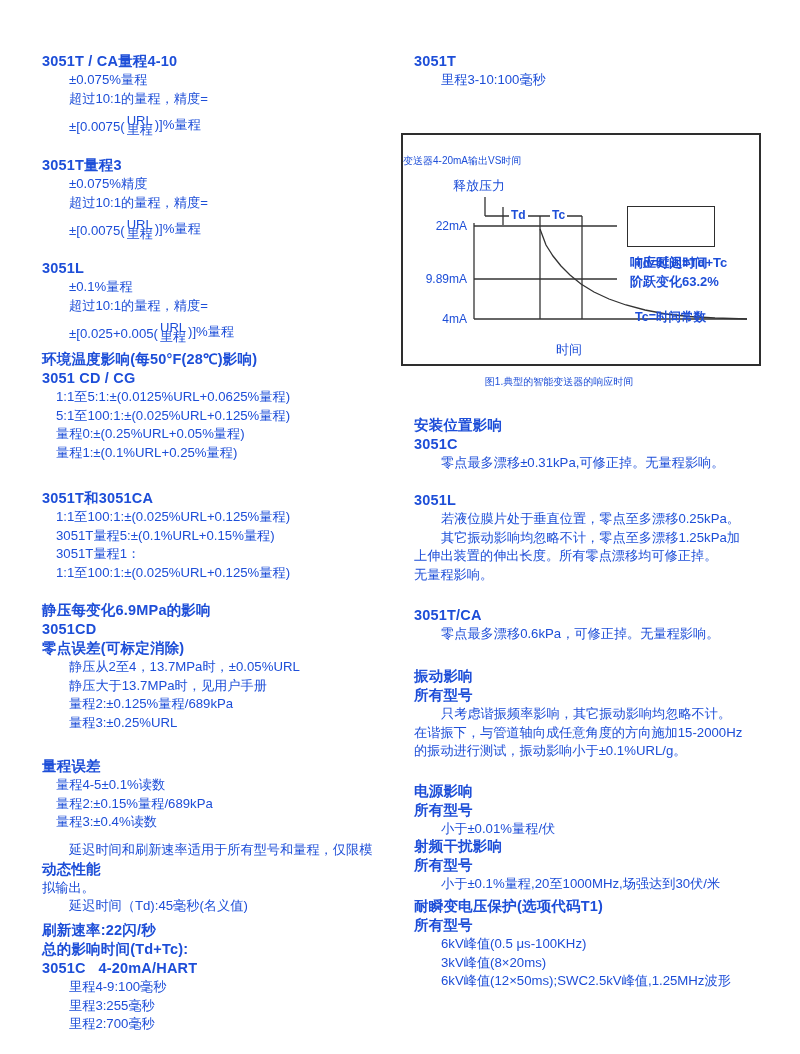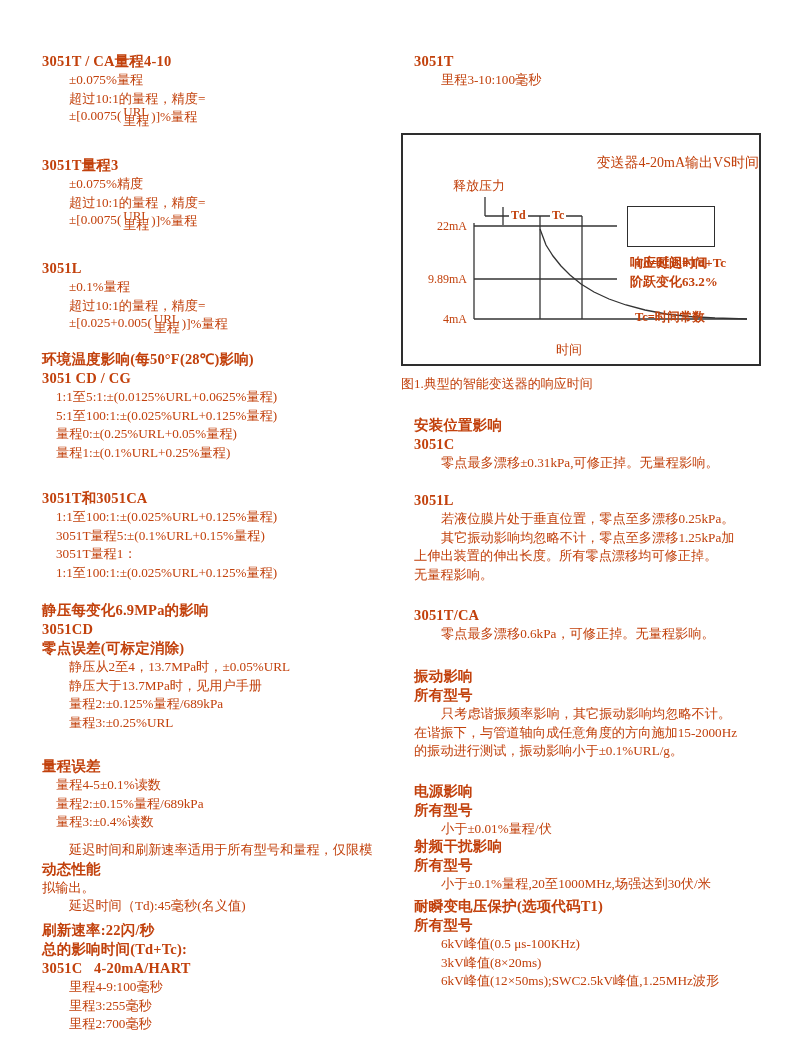--- a/index.html
+++ b/index.html
@@ -1,40 +1,40 @@
 <!DOCTYPE html>
 <html><head>
 <meta charset="utf-8">
 <style>
   html,body{margin:0;padding:0;background:#fff;}
   .page{position:relative;width:800px;height:1054px;background:#ffffff;overflow:hidden;
-        font-family:Liberation Serif, serif;color:#c2410c;}
+        font-family:Liberation Sans, sans-serif;color:#1d4ed8;}
   .col{position:absolute;top:0;}
   .sec{position:absolute;left:0;width:376px;}
   .blk{white-space:pre;}
   .h{font-weight:bold;font-size:14.5px;line-height:19px;letter-spacing:.2px;}
   .l0,.l1,.l2{font-size:13.2px;line-height:18.5px;}
   .l1{padding-left:14px;}
   .l2{padding-left:27px;}
-  .f{font-size:13.2px;height:26px;display:flex;align-items:flex-start;padding-left:27px;}
+  .f{font-size:13.2px;height:26px;display:flex;align-items:flex-end;padding-left:27px;}
   .frac{display:inline-flex;flex-direction:column;align-items:center;margin:0 2px;
         font-size:13px;line-height:8.5px;}
   
   .figbox{position:absolute;left:401px;top:133px;width:356px;height:229px;
           border:2px solid #2e2e2e;box-sizing:content-box;}
   .figbox svg{position:absolute;left:0;top:0;}
-  .fig-title{position:absolute;top:19px;left:0;width:100%;text-align:right;font-size:14px;}
+  .fig-title{position:absolute;top:19px;left:0;width:100%;text-align:left;font-size:10px;}
   .fig-release{position:absolute;left:50px;top:42px;font-size:13px;}
   .ylab{position:absolute;left:0;width:64px;text-align:right;font-size:12px;}
   .tdtc{position:absolute;background:#fff;font-size:12px;font-weight:bold;line-height:13px;padding:0 2px;}
   .legendbox{position:absolute;left:224px;top:71px;width:88px;height:41px;border:1.5px solid #2e2e2e;
              padding:11px 0 0 7px;font-size:12.5px;font-weight:bold;line-height:18px;box-sizing:border-box;white-space:pre;}
   .note{position:absolute;left:227px;font-size:13px;font-weight:bold;white-space:pre;}
   .xlab{position:absolute;left:136px;top:206px;width:60px;text-align:center;font-size:13px;}
-  .fig-caption{position:absolute;left:401px;top:375px;width:356px;font-size:13px;}
+  .fig-caption{position:absolute;left:381px;top:375px;width:356px;text-align:center;font-size:10px;}
 </style>
 </head>
 <body>
 
 <div class="page">
 
   <div class="col" style="left:42px">
     <section class="sec" style="top:52px">
         <div class="blk h">3051T / CA量程4-10</div>
         <div class="blk l2">±0.075%量程</div>

